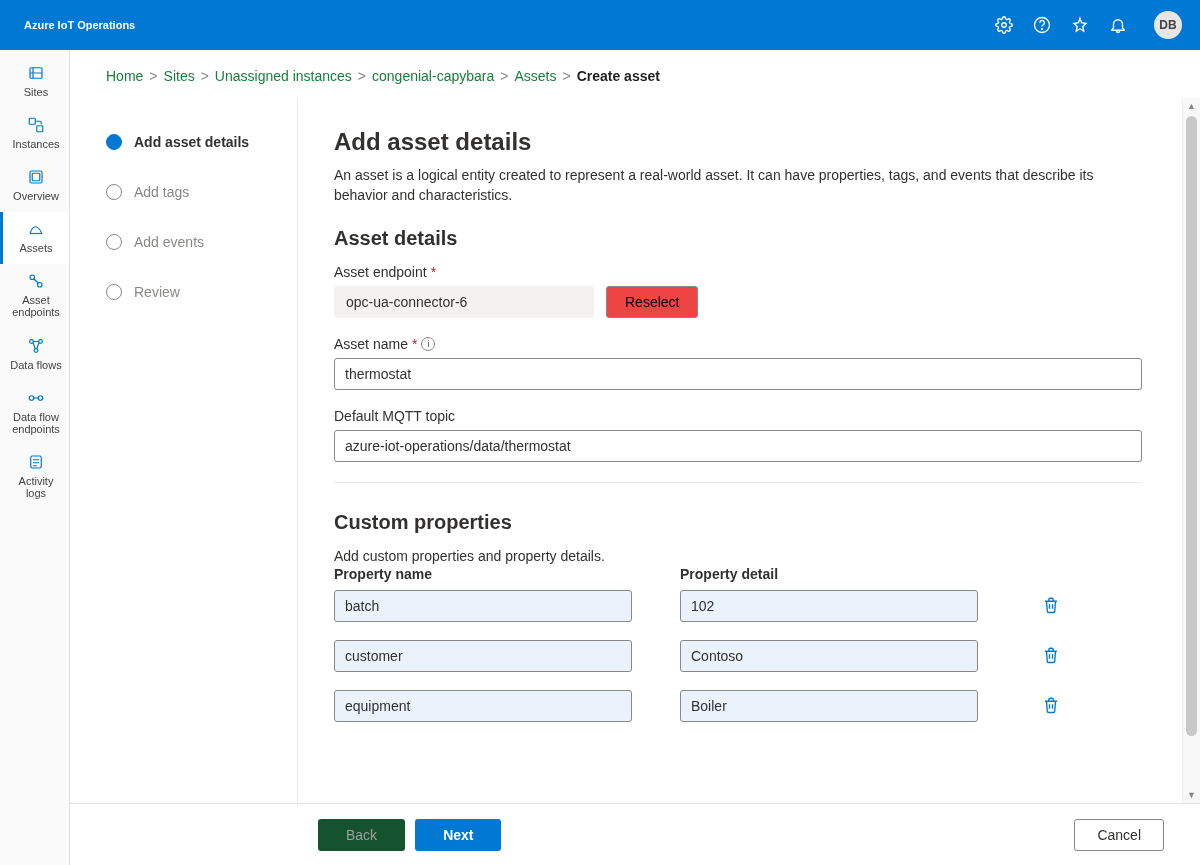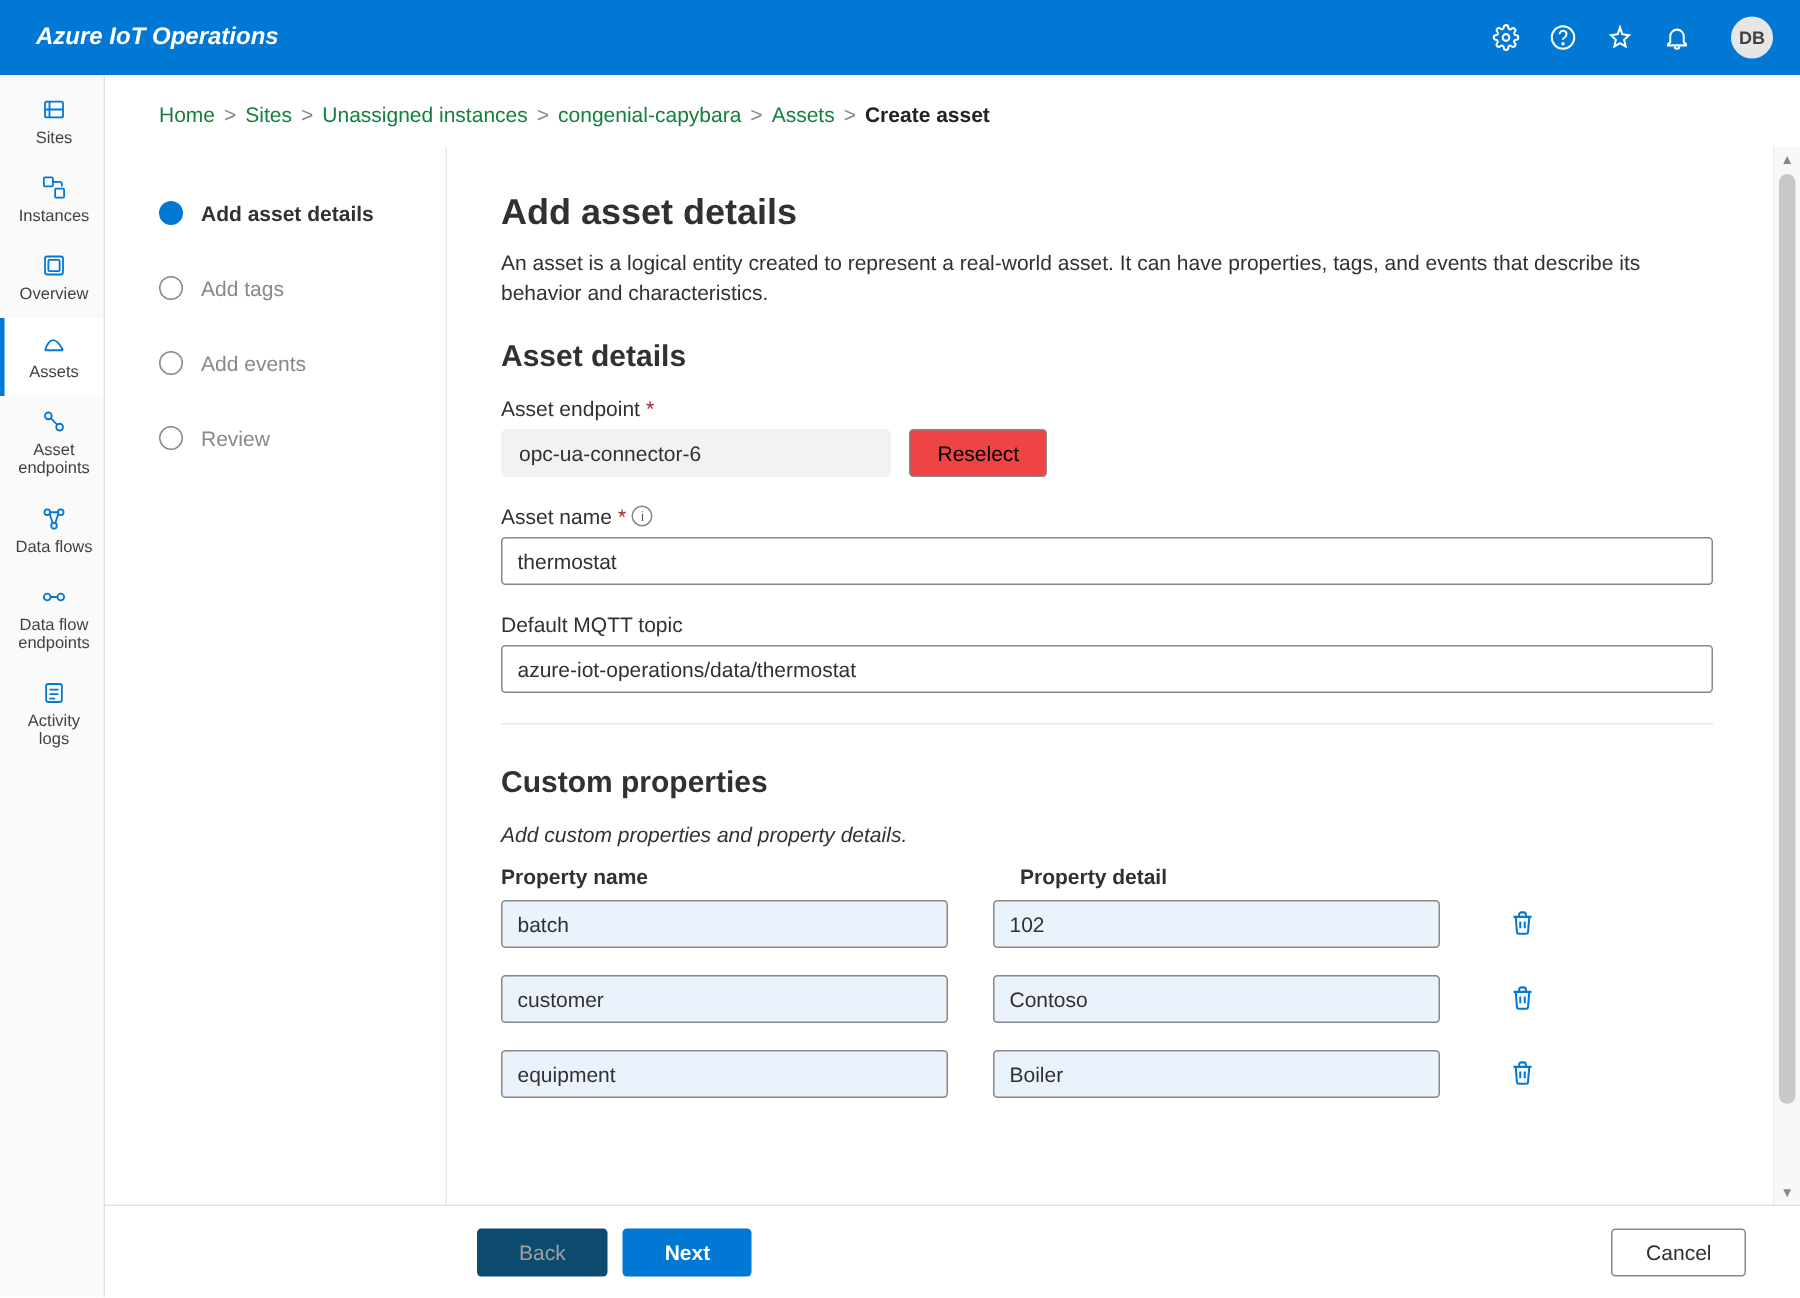--- a/index.html
+++ b/index.html
@@ -16,24 +16,23 @@
     
     .header {
       height: 50px;
       background: #0078d4;
       display: flex;
       align-items: center;
       padding: 0 18px 0 24px;
       color: #ffffff;
     }
     .header-title {
-      font-size: 16px;
+      font-size: 11px;
       font-weight: 600;
       flex: 1;
-      font-style: italic;
     }
     .header-icons {
       display: flex;
       gap: 18px;
       align-items: center;
     }
     .header-icon {
       width: 20px;
       height: 20px;
       display: flex;
@@ -209,31 +208,31 @@
     }
     .prop-input {
       background: #eaf2fb;
       border: 1px solid #a8c6e5;
     }
     .divider {
       border: none;
       border-top: 1px solid #e8e8e8;
       margin: 20px 0 28px 0;
     }
-    .subtext { font-size: 14px; color: #323130; margin-bottom: 12px; font-style: italic; }
+    .subtext { font-size: 14px; color: #323130; margin-bottom: 2px; }
     .prop-headers {
       display: flex;
       gap: 48px;
       font-weight: 600;
       margin-bottom: 8px;
     }
     .prop-col { width: 298px; }
     .prop-row {
       display: flex;
-      gap: 30px;
+      gap: 48px;
       align-items: center;
       margin-bottom: 18px;
     }
     .prop-row input { width: 298px; }
     .trash {
       color: #0078d4;
       cursor: pointer;
       width: 20px;
       height: 20px;
       margin-left: 16px;
@@ -249,21 +248,21 @@
       gap: 10px;
     }
     .footer-left {
       margin-left: 228px;
       display: flex;
       gap: 10px;
       flex: 1;
     }
     .btn-disabled {
       border: none;
-      background: #0c4a6e;
+      background: #14532d;
       color: #a19f9d;
       border-radius: 3px;
       padding: 8px 28px;
       font-size: 14px;
     }
     .btn-primary {
       border: none;
       background: #0078d4;
       color: #ffffff;
       border-radius: 3px;

